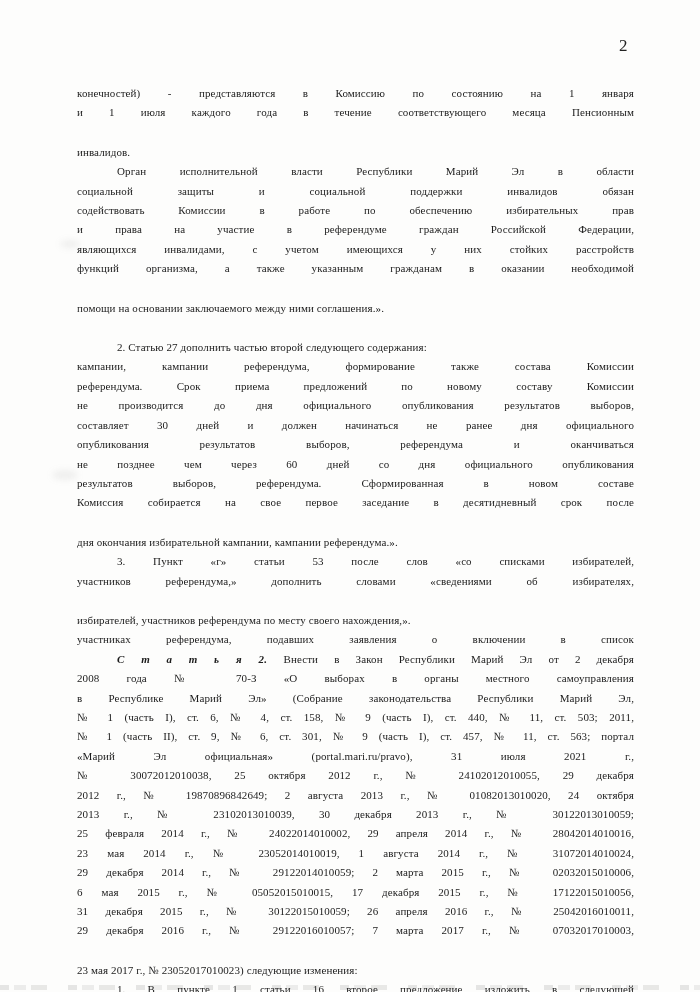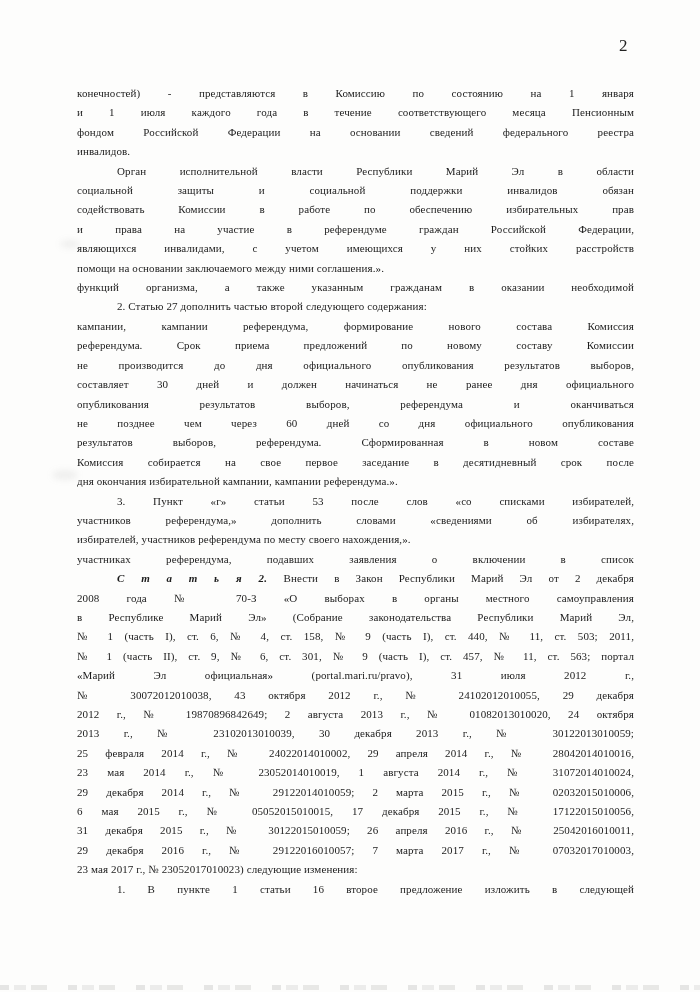--- a/index.html
+++ b/index.html
@@ -32,21 +32,21 @@
     font-size: 11px;
     line-height: 19.4px;
   }
   .para { margin: 0; }
   .line {
     text-align: justify;
     text-align-last: justify;
     white-space: normal;
     letter-spacing: 0.1px;
   }
-  .line.lastline { text-align-last: left; }
+  .line.lastline { text-align-last: left; margin-top: 20px; }
   .line.indent { text-indent: 40px; }
   .bp {
     font-weight: bold;
     letter-spacing: 0.4px;
     font-style: italic;
   }
   
   .smudge {
     position: absolute;
     border-radius: 50%;
@@ -79,37 +79,36 @@
 <div class="page">
   <div class="smudge s1"></div>
   <div class="smudge s2"></div>
 
   <div class="page-number">2</div>
 
   <div class="doc-body">
       <div class="para">
         <div class="line">конечностей) - представляются в Комиссию по состоянию на 1 января</div>
         <div class="line">и 1 июля каждого года в течение соответствующего месяца Пенсионным</div>
-        <div class="line">фондом Российской Федерации на основании сведений федерального реестра</div>
         <div class="line lastline">инвалидов.</div>
       </div>
       <div class="para">
         <div class="line indent">Орган исполнительной власти Республики Марий Эл в области</div>
         <div class="line">социальной защиты и социальной поддержки инвалидов обязан</div>
         <div class="line">содействовать Комиссии в работе по обеспечению избирательных прав</div>
         <div class="line">и права на участие в референдуме граждан Российской Федерации,</div>
         <div class="line">являющихся инвалидами, с учетом имеющихся у них стойких расстройств</div>
+        <div class="line">функций организма, а также указанным гражданам в оказании необходимой</div>
         <div class="line lastline">помощи на основании заключаемого между ними соглашения.».</div>
-        <div class="line">функций организма, а также указанным гражданам в оказании необходимой</div>
       </div>
       <div class="para">
         <div class="line lastline indent">2. Статью 27 дополнить частью второй следующего содержания:</div>
       </div>
       <div class="para">
-        <div class="line">кампании, кампании референдума, формирование нового состава Комиссия</div>
+        <div class="line">кампании, кампании референдума, формирование также состава Комиссии</div>
         <div class="line">референдума. Срок приема предложений по новому составу Комиссии</div>
         <div class="line">не производится до дня официального опубликования результатов выборов,</div>
         <div class="line">составляет 30 дней и должен начинаться не ранее дня официального</div>
         <div class="line">опубликования результатов выборов, референдума и оканчиваться</div>
         <div class="line">не позднее чем через 60 дней со дня официального опубликования</div>
         <div class="line">результатов выборов, референдума. Сформированная в новом составе</div>
         <div class="line">Комиссия собирается на свое первое заседание в десятидневный срок после</div>
         <div class="line lastline">дня окончания избирательной кампании, кампании референдума.».</div>
       </div>
       <div class="para">
@@ -117,22 +116,22 @@
         <div class="line">участников референдума,» дополнить словами «сведениями об избирателях,</div>
         <div class="line lastline">избирателей, участников референдума по месту своего нахождения,».</div>
         <div class="line">участниках референдума, подавших заявления о включении в список</div>
       </div>
       <div class="para">
         <div class="line indent"><span class="bp">С т а т ь я  2.</span> Внести в Закон Республики Марий Эл от 2 декабря</div>
         <div class="line">2008 года № 70-З «О выборах в органы местного самоуправления</div>
         <div class="line">в Республике Марий Эл» (Собрание законодательства Республики Марий Эл,</div>
         <div class="line">№ 1 (часть I), ст. 6, № 4, ст. 158, № 9 (часть I), ст. 440, № 11, ст. 503; 2011,</div>
         <div class="line">№ 1 (часть II), ст. 9, № 6, ст. 301, № 9 (часть I), ст. 457, № 11, ст. 563; портал</div>
-        <div class="line">«Марий Эл официальная» (portal.mari.ru/pravo), 31 июля 2012 г.,</div>
-        <div class="line">№ 30072012010038, 43 октября 2012 г., № 24102012010055, 29 декабря</div>
+        <div class="line">«Марий Эл официальная» (portal.mari.ru/pravo), 31 июля 2021 г.,</div>
+        <div class="line">№ 30072012010038, 25 октября 2012 г., № 24102012010055, 29 декабря</div>
         <div class="line">2012 г., № 19870896842649; 2 августа 2013 г., № 01082013010020, 24 октября</div>
         <div class="line">2013 г., № 23102013010039, 30 декабря 2013 г., № 30122013010059;</div>
         <div class="line">25 февраля 2014 г., № 24022014010002, 29 апреля 2014 г., № 28042014010016,</div>
         <div class="line">23 мая 2014 г., № 23052014010019, 1 августа 2014 г., № 31072014010024,</div>
         <div class="line">29 декабря 2014 г., № 29122014010059; 2 марта 2015 г., № 02032015010006,</div>
         <div class="line">6 мая 2015 г., № 05052015010015, 17 декабря 2015 г., № 17122015010056,</div>
         <div class="line">31 декабря 2015 г., № 30122015010059; 26 апреля 2016 г., № 25042016010011,</div>
         <div class="line">29 декабря 2016 г., № 29122016010057; 7 марта 2017 г., № 07032017010003,</div>
         <div class="line lastline">23 мая 2017 г., № 23052017010023) следующие изменения:</div>
       </div>

